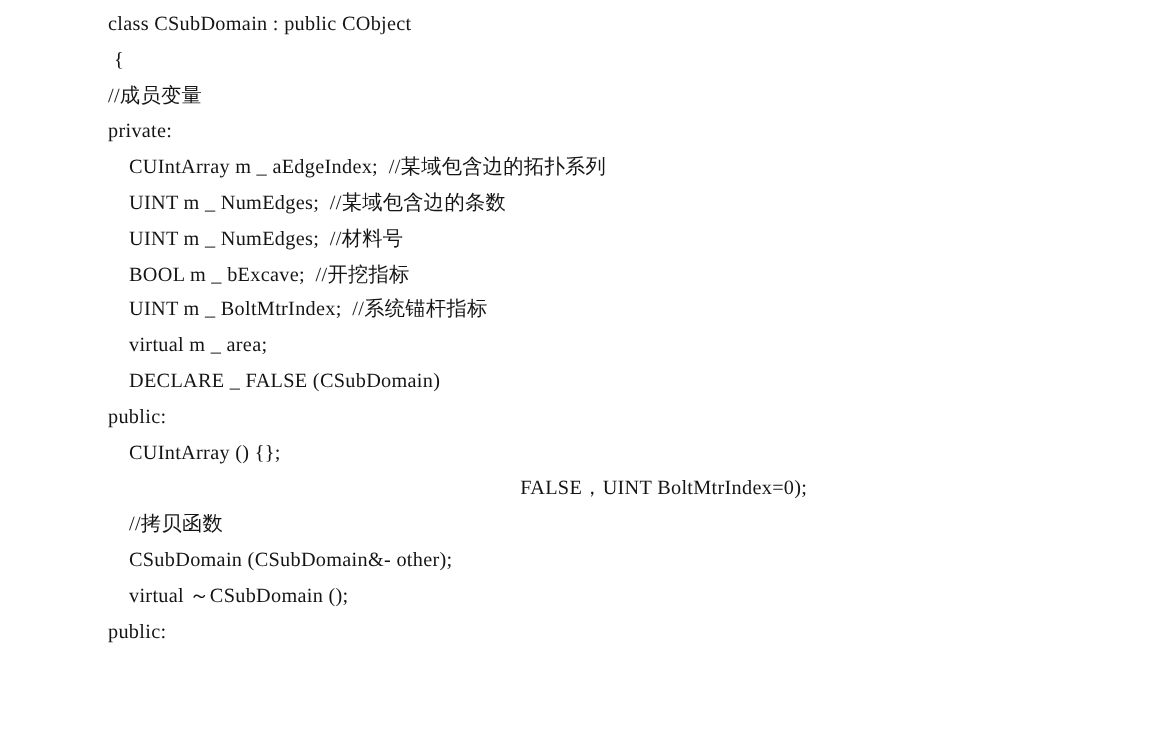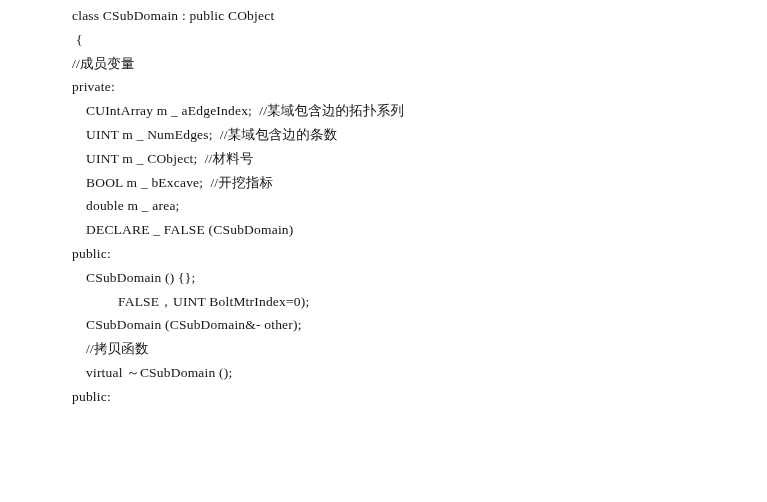--- a/index.html
+++ b/index.html
@@ -32,38 +32,39 @@
     line-height: 23.8px;
     white-space: pre-wrap;
     color: #141414;
     letter-spacing: 0.2px;
   }
   
   .i0 { padding-left: 72px; }
   .i1 { padding-left: 76px; }
   .i2 { padding-left: 86px; }
   .i3 { padding-left: 96px; }
-  .cont { padding-left: 118px; }
+  .cont { padding-left: 118px; text-align: center; }
 </style>
 </head>
 <body>
 
 <div id="page">
   <div class="code-block">
     <div class="line i0">class CSubDomain : public CObject</div>
     <div class="line i1">{</div>
     <div class="line i0">//成员变量</div>
     <div class="line i0">private:</div>
     <div class="line i2">CUIntArray m _ aEdgeIndex;  //某域包含边的拓扑系列</div>
     <div class="line i2">UINT m _ NumEdges;  //某域包含边的条数</div>
-    <div class="line i2">UINT m _ CObject;  //材料号</div>
+    <div class="line i2">UINT m _ NumEdges;  //材料号</div>
     <div class="line i2">BOOL m _ bExcave;  //开挖指标</div>
-    <div class="line i2">double m _ area;</div>
+    <div class="line i2">UINT m _ BoltMtrIndex;  //系统锚杆指标</div>
+    <div class="line i2">virtual m _ area;</div>
     <div class="line i2">DECLARE _ FALSE (CSubDomain)</div>
     <div class="line i0">public:</div>
-    <div class="line i2">CSubDomain () {};</div>
+    <div class="line i2">CUIntArray () {};</div>
     <div class="line cont">FALSE，UINT BoltMtrIndex=0);</div>
+    <div class="line i2">//拷贝函数</div>
     <div class="line i2">CSubDomain (CSubDomain&amp;- other);</div>
-    <div class="line i2">//拷贝函数</div>
     <div class="line i2">virtual ～CSubDomain ();</div>
     <div class="line i0">public:</div>
   </div>
 </div>
 
 </body></html>

